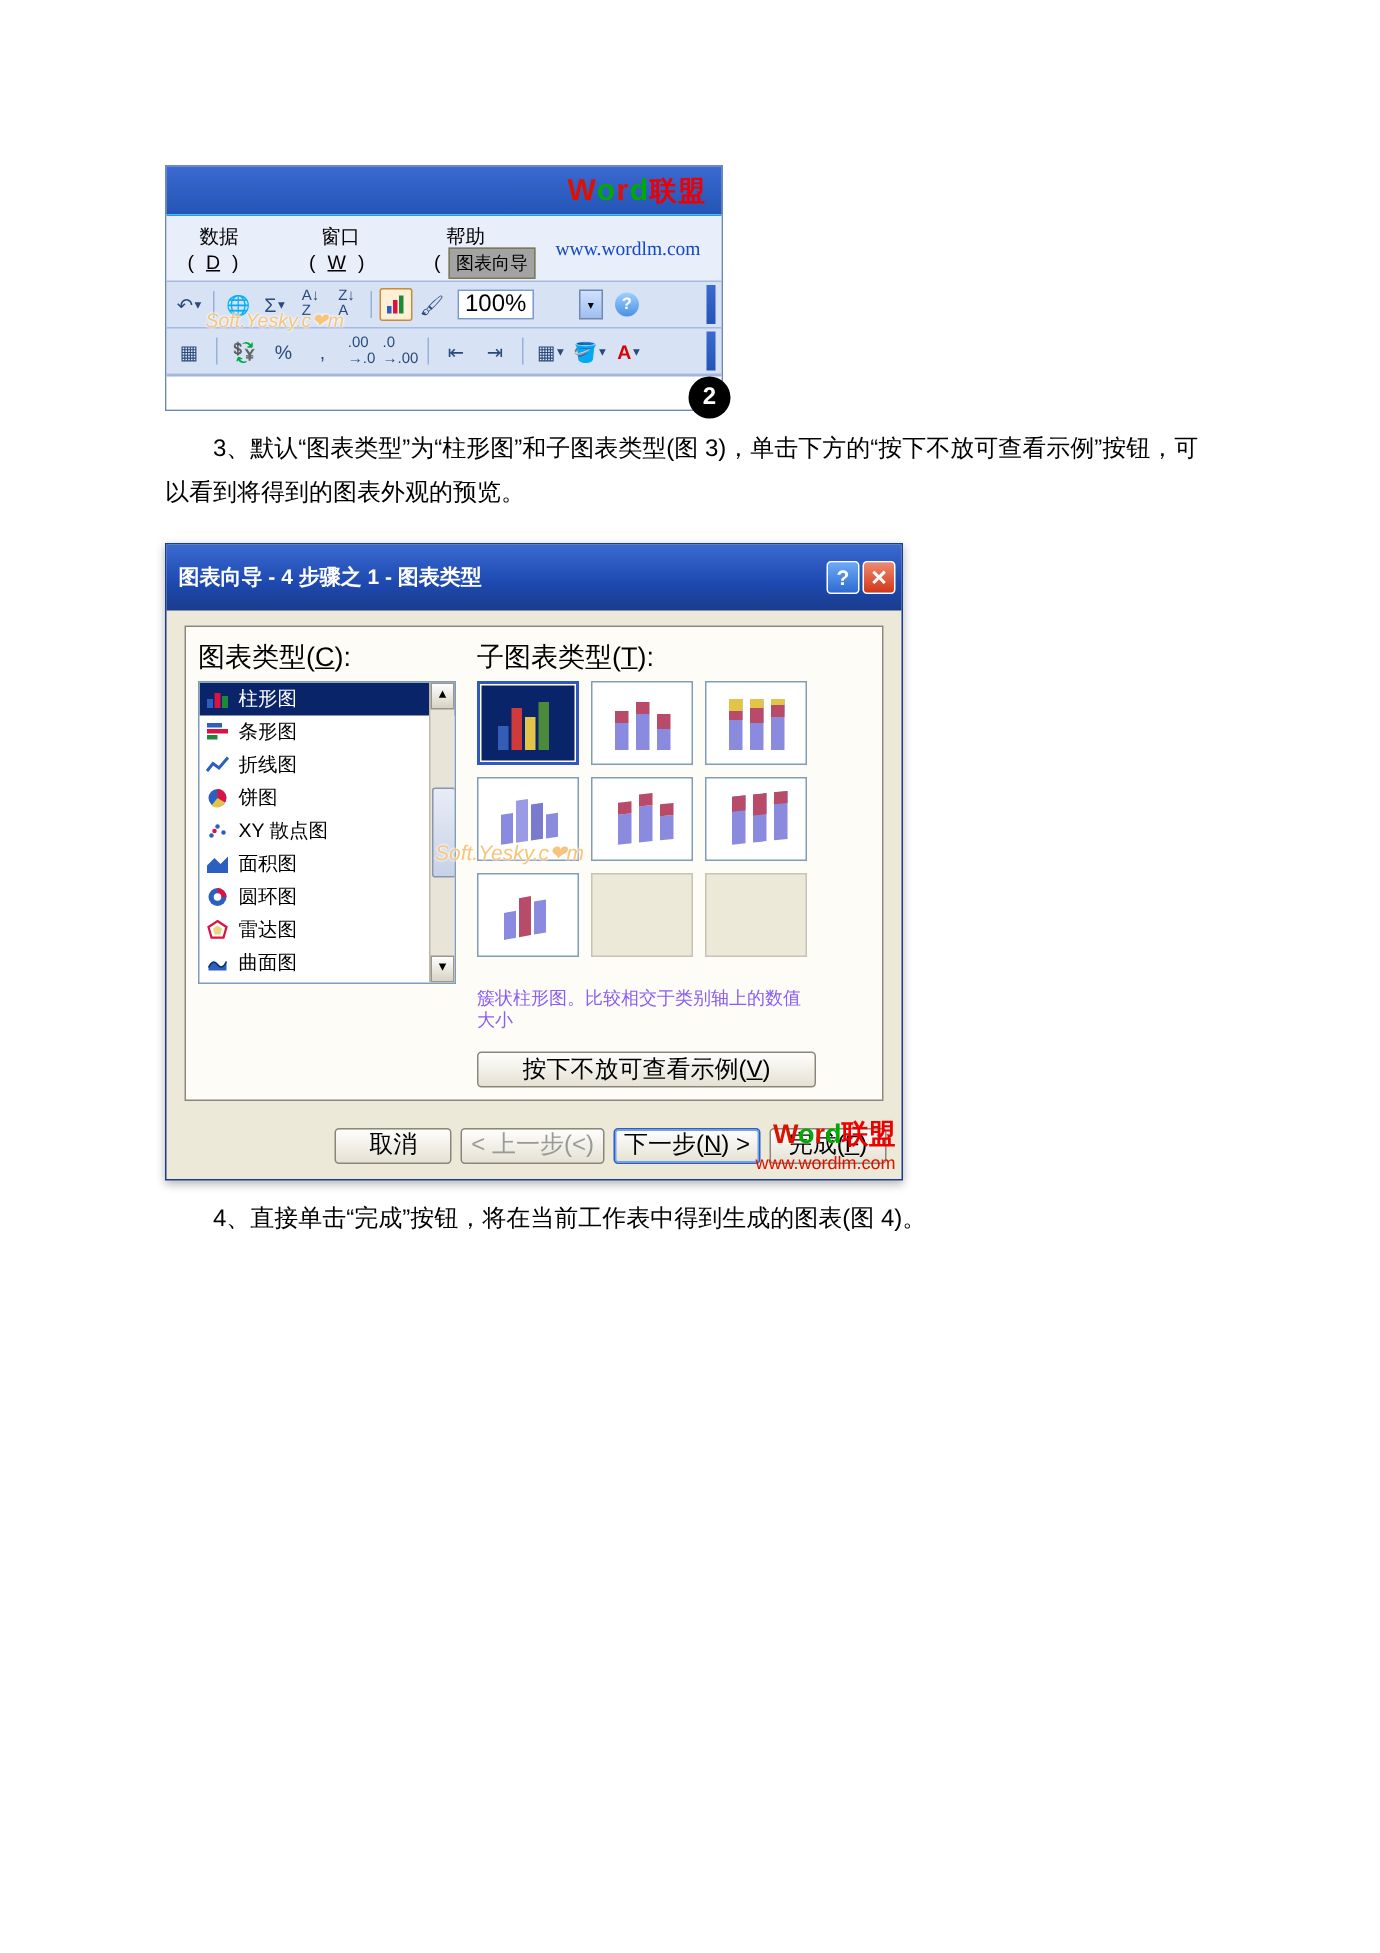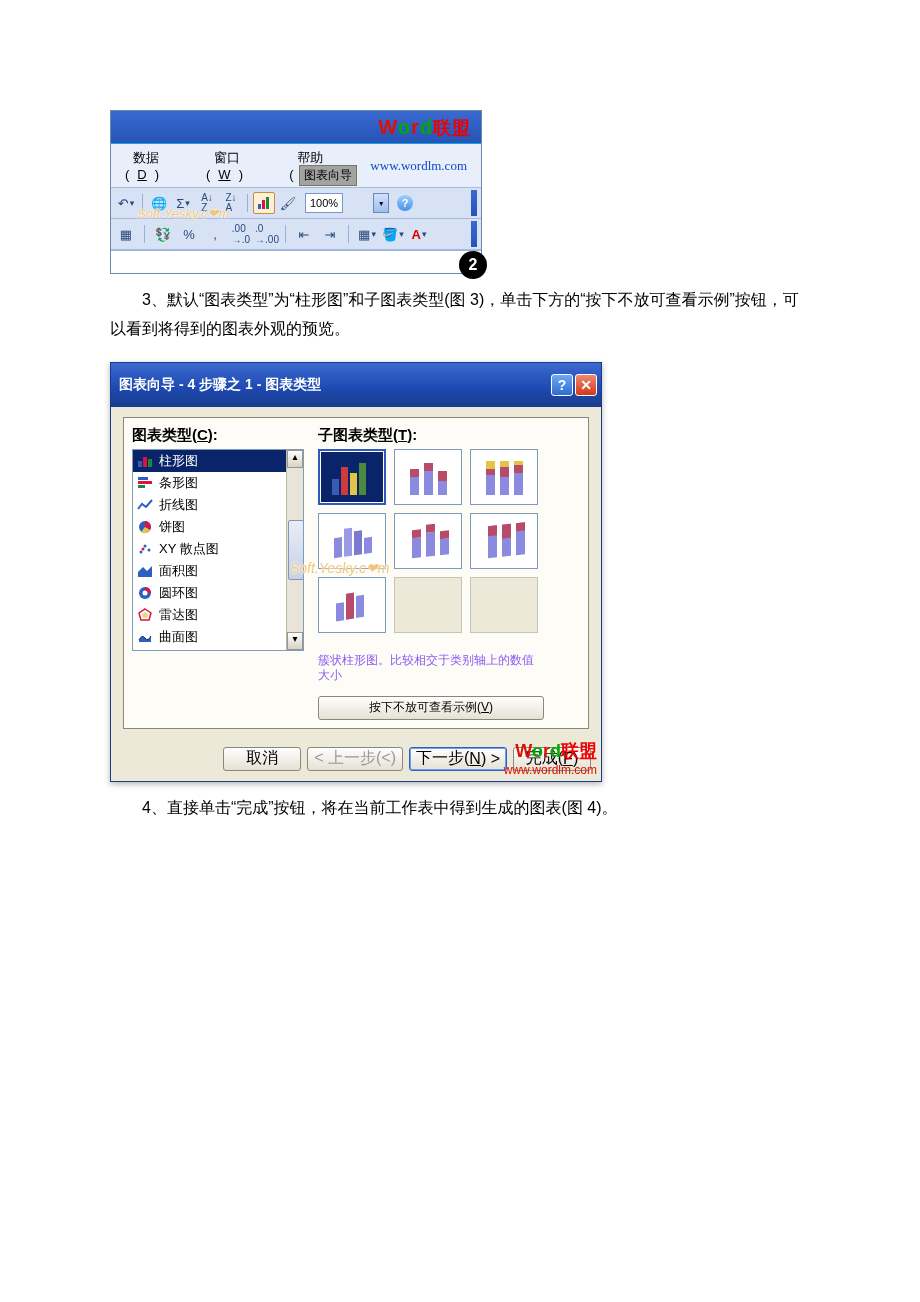--- a/index.html
+++ b/index.html
@@ -73,21 +73,21 @@
   }
   .sep { width:1px; height:18px; background:#9ab0d6; margin:0 3px; }
   .down-caret { font-size: 9px; margin-left: 1px; }
   .zoom-box {
     display: inline-flex;
     align-items: center;
     background: #fff;
     border: 1px solid #7a98cc;
     height: 18px;
     padding: 0 4px;
-    font-size: 11px;
+    font-size: 16px;
     margin-left: 4px;
   }
   .zoom-caret {
     width: 14px; height: 18px;
     background: linear-gradient(#cfe0ff,#9fbff0);
     border: 1px solid #6d87b0;
     margin-left: 28px;
     display:inline-flex;align-items:center;justify-content:center;
     font-size:8px;
   }
@@ -165,21 +165,21 @@
   }
   .tab.inactive { background:#e5e2d0;color:#555; }
   .tab-pane {
     border:1px solid #8a867a;
     background:#fdfcf6;
     padding:8px 10px 8px 8px;
     display:flex;
     gap:14px;
     min-height: 250px;
   }
-  .lbl { font-size:15px; margin-bottom:4px;font-weight:bold; }
+  .lbl { font-size:18px; margin-bottom:4px; }
   .lbl .u { text-decoration: underline; }
   .type-list {
     width:170px;height:200px;
     background:#fff;border:1px solid #7f9db9;
     overflow:hidden;position:relative;
     font-size:13px;
   }
   .type-list ul { list-style:none;margin:0;padding:0; }
   .type-list li {
     display:flex;align-items:center;gap:6px;
@@ -209,21 +209,21 @@
   .sub-cell.sel { border:2px solid #3159bb;background:#0a246a;box-shadow:0 0 0 1px #fff inset; }
   .sub-cell.empty { border:1px solid #c8c3b5;background:#ece9d8; }
   .desc-box {
     margin-top:20px;font-size:12px;line-height:1.3;color:#8b5cf6;
     width:220px;
   }
   .sample-btn {
     width:226px;height:24px;margin-top:12px;
     background:linear-gradient(#fefefe,#e5e1d3);
     border:1px solid #8a867a;border-radius:3px;
-    font-size:12px;cursor:pointer;
+    font-size:16px;cursor:pointer;
   }
   .wizard-footer {
     display:flex;justify-content:flex-end;gap:6px;
     padding:8px 10px 10px;
   }
   .wbtn {
     min-width:78px;height:24px;
     background:linear-gradient(#fefefe,#e5e1d3);
     border:1px solid #8a867a;border-radius:3px;
     font-size:16px;cursor:pointer;

